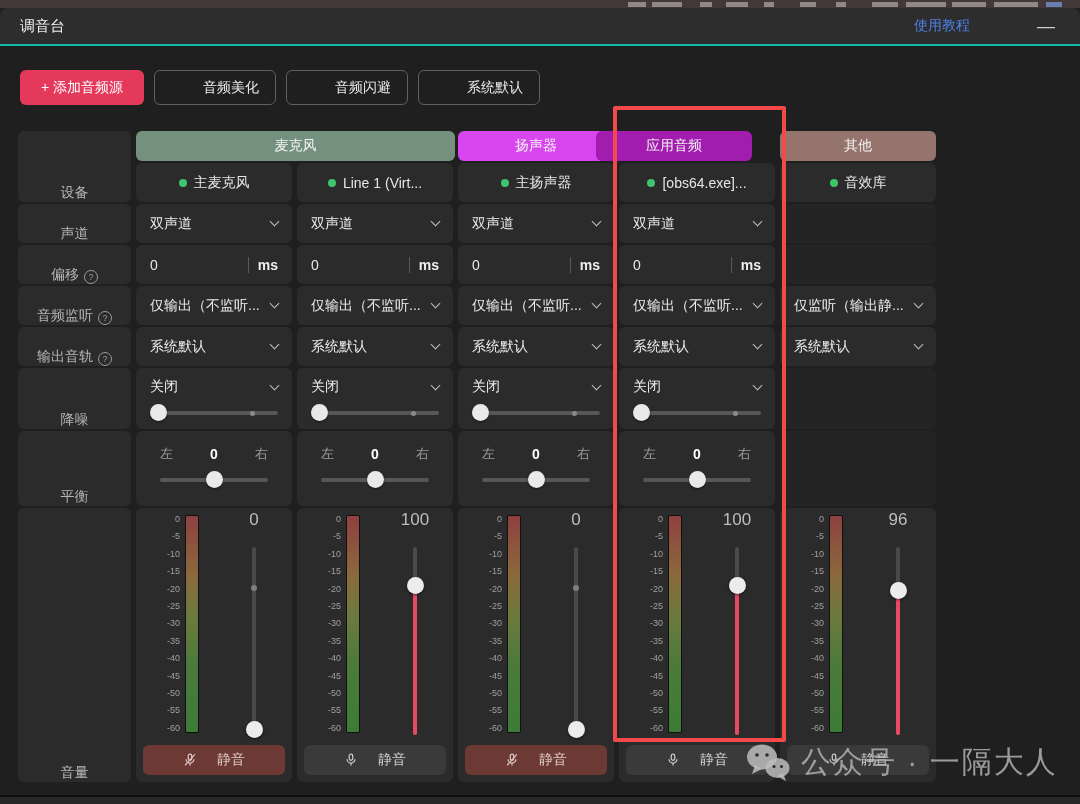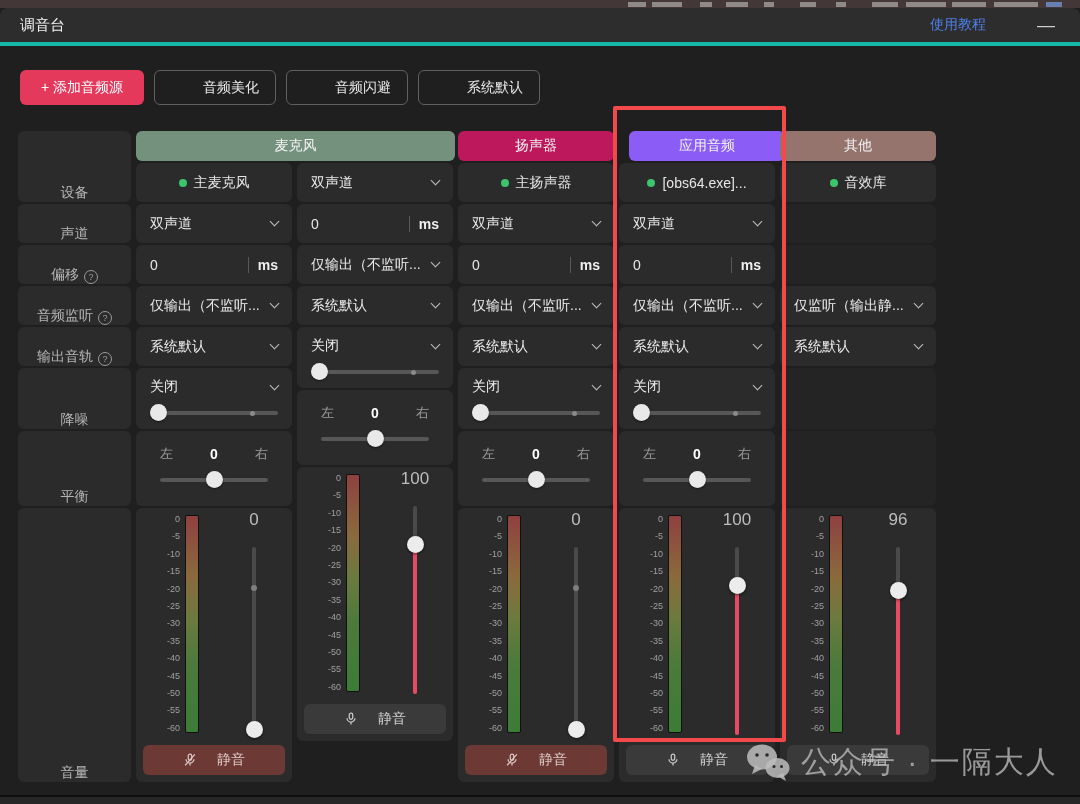--- a/index.html
+++ b/index.html
@@ -11,23 +11,23 @@
     color:#e8e8e8;
   }
   
   .topstrip { position:absolute; left:0; top:0; width:1080px; height:8px; background:#443738; overflow:hidden; }
   .topstrip i { position:absolute; top:2px; height:5px; background:rgba(205,205,205,.55); display:block; }
   .topstrip i.blue { background:rgba(120,160,230,.7); }
 
   
   .titlebar {
     position:absolute; left:0; top:8px; width:1080px; height:38px;
-    background:#2d2d2d; border-bottom:4px solid #14b8a6;
+    background:#2d2d2d; border-bottom:2px solid #14b8a6;
     border-radius:8px 8px 0 0;
-    display:flex; align-items:center;
+    display:flex; align-items:center;gap:16px;
   }
   .titlebar .title { margin-left:20px; font-size:15px; color:#f0f0f0; }
   .titlebar .spacer { flex:1; }
   .titlebar .help { color:#4e80e8; font-size:14px; margin-right:48px; cursor:pointer; }
   .titlebar .minimize { color:#cfcfcf; font-size:18px; margin-right:22px; width:24px; text-align:center; cursor:pointer; line-height:10px; }
 
   
   .toolbar { position:absolute; left:20px; top:70px; display:flex; gap:10px; }
   .btn { height:35px; border-radius:6px; font-size:14px; display:flex; align-items:center; justify-content:center; cursor:pointer; }
   .btn-primary { background:#e5395c; color:#fff; width:124px; border:none; }
@@ -43,22 +43,22 @@
   .h71{height:71px;} .h39{height:39px;} .h61{height:61px;} .h75{height:75px;} .h274{height:274px;}
 
   .qicon { width:14px; height:14px; border:1px solid #9a9a9a; border-radius:50%; color:#9a9a9a;
     font-size:9px; display:inline-flex; align-items:center; justify-content:center; }
 
   
   .gheaders { position:absolute; left:0; top:0; height:30px; }
   .ghead { position:absolute; top:0; height:30px; border-radius:6px; display:flex; align-items:center; justify-content:center;
     color:#f3f3f3; font-size:14px; }
   .g-mic { left:118px; width:319px; background:#74917e; }
-  .g-spk { left:440px; width:156px; background:#be185d; }
-  .g-app { left:611px; width:156px; background:#8b5cf6; }
+  .g-spk { left:440px; width:156px; background:#d946ef; }
+  .g-app { left:578px; width:156px; background:#a21caf; }
   .g-oth { left:762px; width:156px; background:#95746d; }
 
   
   .device { display:flex; align-items:center; justify-content:center; gap:7px; font-size:14px; color:#e6e6e6; }
   .dot { width:8px; height:8px; border-radius:50%; background:#3cc56d; }
 
   
   .dd { display:flex; align-items:center; font-size:14px; color:#ececec; padding:0 14px; cursor:pointer; }
   .dd .val { flex:1; white-space:nowrap; overflow:hidden; }
   .chev { width:7px; height:7px; border-right:1.6px solid #c0c0c0; border-bottom:1.6px solid #c0c0c0;
@@ -264,20 +264,24 @@
             <path d="M3.5 7a4.5 4.5 0 0 0 9 0"></path>
             <line x1="8" y1="11.6" x2="8" y2="14.4"></line>
             <line x1="2.5" y1="14" x2="13.5" y2="1.5"></line>
           </svg>
         <span>静音</span>
       </button>
     </div>
   </div>
 
   <div class="col vcol">
+    <div class="cell h39 device">
+        <span class="dot"></span>
+        <span>Line 1 (Virt...</span>
+      </div>
     <div class="cell h39 dd">
         <span class="val">双声道</span>
         <span class="chev"></span>
       </div>
     <div class="cell h39 offset">
         <span class="val">0</span>
         <span class="unit">ms</span>
       </div>
     <div class="cell h39 dd">
         <span class="val">仅输出（不监听...</span>

